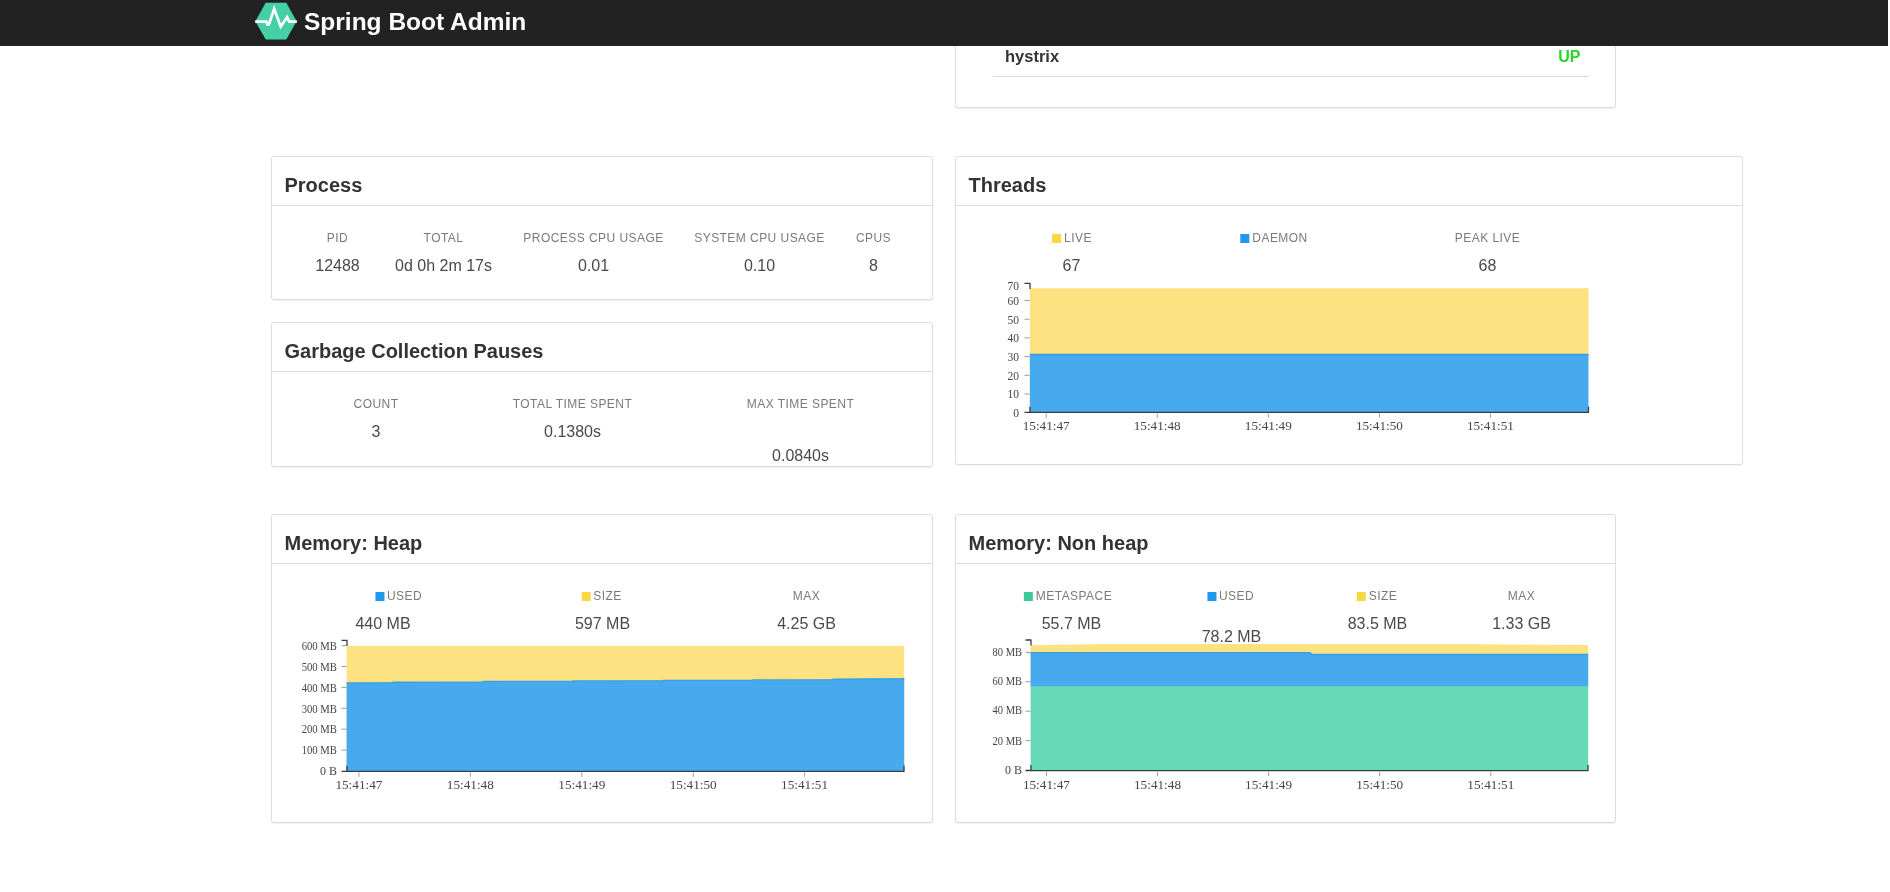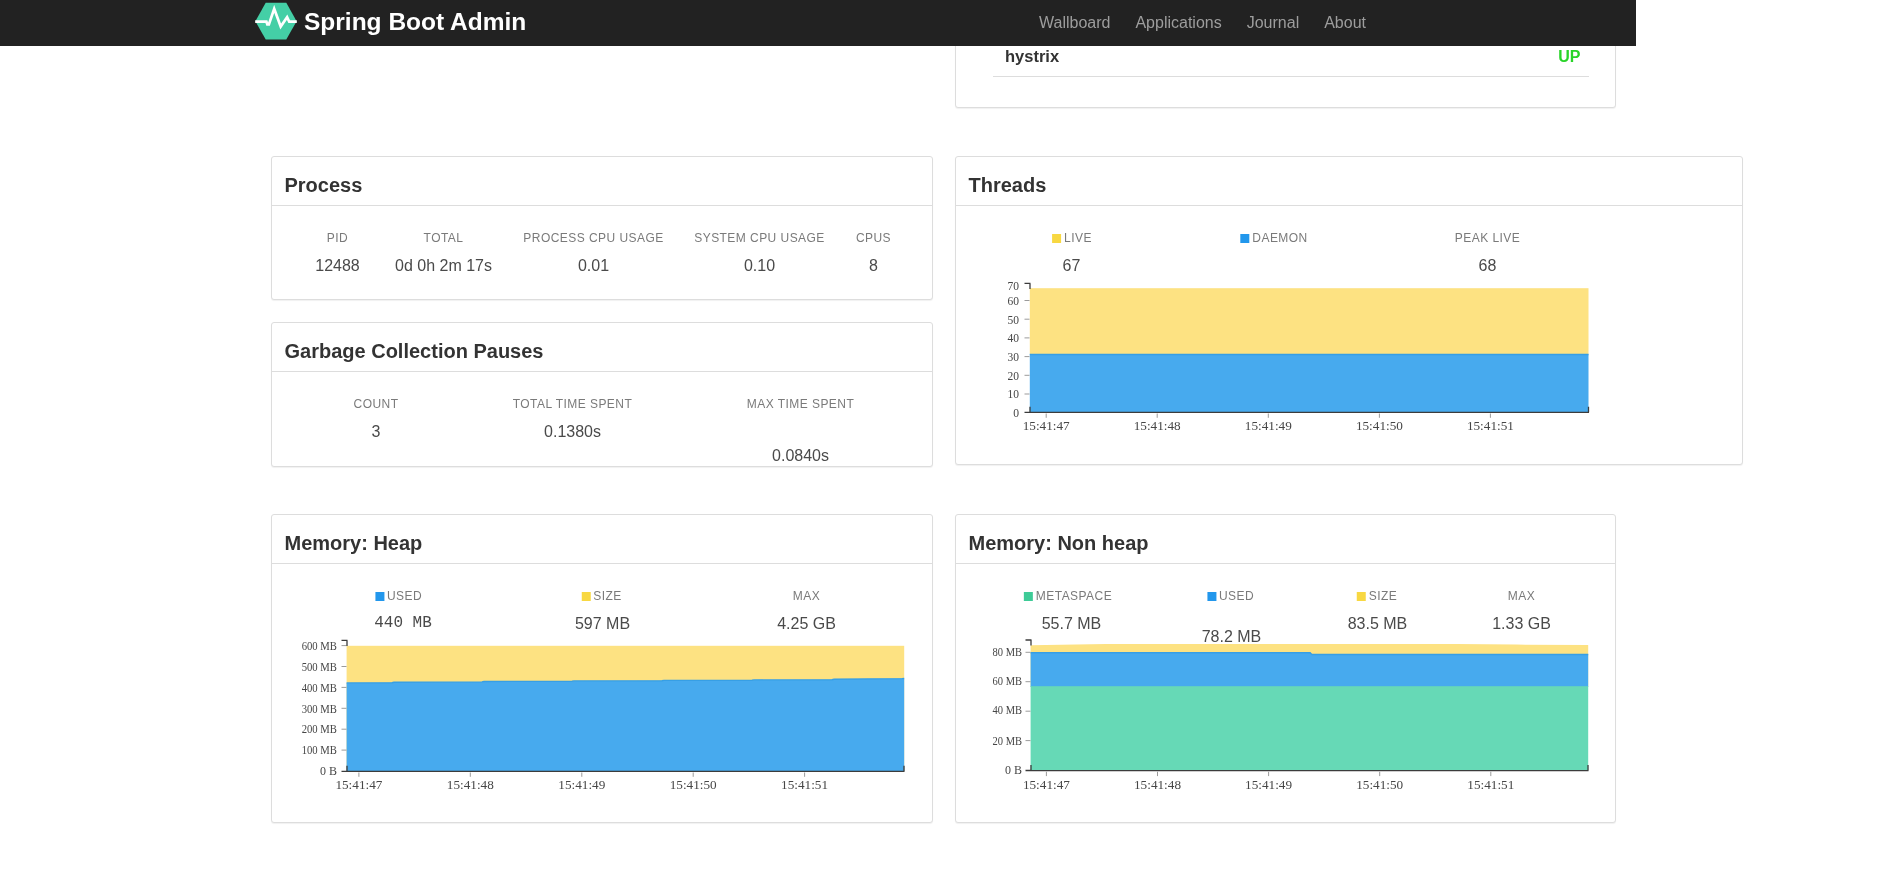--- a/index.html
+++ b/index.html
@@ -1,17 +1,17 @@
 <!DOCTYPE html>
 <html><head>
 <meta charset="utf-8">
 <style>
 html,body{margin:0;padding:0;width:1890px;height:892px;overflow:hidden;background:#fff;
   font-family:"Liberation Sans",sans-serif;}
-.navbar{position:absolute;left:0;top:0;width:1636px;height:46px;background:#222;z-index:10;}
+.navbar{position:absolute;left:0;top:0;width:1888px;height:46px;background:#222;z-index:10;}
 .brand{position:absolute;left:304px;top:0;height:46px;line-height:44px;color:#fff;
   font-size:24.5px;font-weight:bold;}
 .logo{position:absolute;left:254px;top:2px;}
 .navlinks{position:absolute;right:270px;top:0;height:46px;display:flex;align-items:center;
   column-gap:25px;color:#9d9d9d;font-size:16px;}
 .card{position:absolute;background:#fff;border:1px solid #ddd;border-radius:3px;
   box-shadow:0 1px 1px rgba(0,0,0,.06);box-sizing:border-box;}
 .chead{position:absolute;left:0;top:0;right:0;height:48px;border-bottom:1px solid #ddd;}
 .ctitle{position:absolute;left:12.5px;top:17px;font-size:20px;font-weight:bold;color:#333;}
 .lbl{position:absolute;transform:translateX(-50%);white-space:nowrap;font-size:12px;
@@ -30,26 +30,20 @@
   <div style="position:absolute;right:34.5px;top:109px;font-size:16px;font-weight:bold;color:#28d428;">UP</div>
   <div style="position:absolute;left:37px;right:26px;top:137px;height:1px;background:#ddd;"></div>
 </div>
 
 <div class="navbar">
   <svg class="logo" width="44" height="40" viewBox="0 0 44 40">
     <polygon points="1.4,19.2 11.7,0.8 32.3,0.8 42.6,19.2 32.3,37.6 11.7,37.6" fill="#44cfa6"></polygon>
     <polyline points="1.2,19.6 12.4,19.6 13.3,22.5 14.9,22.5 20.2,6.9 26.7,24.5 33.1,15.2 35.2,19.6 42.8,19.6" fill="none" stroke="#fff" stroke-width="2.7"></polyline>
   </svg>
   <div class="brand">Spring Boot Admin</div>
-  <div class="navlinks">
-      <span>Wallboard</span>
-      <span>Applications</span>
-      <span>Journal</span>
-      <span>About</span>
-    </div>
 </div>
 
 <div class="card" style="left:271px;top:156px;width:662px;height:144px;">
   <div class="chead"></div>
     <div class="ctitle">Process</div>
   <span class="lbl" style="left:65.5px;">PID</span>
   <span class="lbl" style="left:171.5px;">TOTAL</span>
   <span class="lbl" style="left:321.5px;">PROCESS CPU USAGE</span>
   <span class="lbl" style="left:487.5px;">SYSTEM CPU USAGE</span>
   <span class="lbl" style="left:601.5px;">CPUS</span>
@@ -102,21 +96,21 @@
     <text class="ax" x="534.4" y="272.7" text-anchor="middle" textLength="47" lengthAdjust="spacingAndGlyphs">15:41:51</text>
   </svg>
 </div>
 
 <div class="card" style="left:271px;top:514px;width:662px;height:309px;">
   <div class="chead"></div>
     <div class="ctitle">Memory: Heap</div>
   <span class="lbl" style="left:126.5px;"><span class="sw" style="background:#2297ec;"></span>USED</span>
   <span class="lbl" style="left:329.5px;"><span class="sw" style="background:#f8d842;"></span>SIZE</span>
   <span class="lbl" style="left:534.5px;">MAX</span>
-  <span class="val" style="left:131px;font-family:Liberation Mono, monospace;">440 MB</span>
+  <span class="val" style="left:111px;">440 MB</span>
   <span class="val" style="left:330.5px;">597 MB</span>
   <span class="val" style="left:534.5px;">4.25 GB</span>
   <svg class="chart" width="662" height="309" viewBox="0 0 662 309">
     <rect x="74.6" y="130.8" width="557.6" height="125.5" fill="#fde282"></rect>
     <polygon fill="#47aaee" points="74.6,167.9 120,167.7 122,167.3 210,166.9 212,166.5 300,166.2 302,165.9 390,165.8 392,165.4 480,165.2 482,164.9 560,164.7 562,164.3 630,163.6 632.2,163.5 632.2,256.3 74.6,256.3"></polygon>
       <polyline fill="none" stroke="#379fe5" stroke-width="1.4" points="74.6,167.9 120,167.7 122,167.3 210,166.9 212,166.5 300,166.2 302,165.9 390,165.8 392,165.4 480,165.2 482,164.9 560,164.7 562,164.3 630,163.6 632.2,163.5"></polyline>
     <path d="M69.5 151.5H74.5M69.5 172.4H74.5M69.5 193.3H74.5M69.5 214.2H74.5M69.5 235.1H74.5M69.5 130.6H74.5" stroke="#9b9b9b" stroke-width="1"></path>
     <path d="M86.9 257.5V261.8M198.3 257.5V261.8M309.8 257.5V261.8M421.2 257.5V261.8M532.6 257.5V261.8" stroke="#9b9b9b" stroke-width="1"></path>
     <path d="M69.5 125.4H75.5M75 125.4V131M69.5 256.3H632.5M75 256.3V250.8M632 256.3V250.8" stroke="#3c3c3c" stroke-width="1.3" fill="none"></path>
     <text class="ax" x="65" y="134.8" text-anchor="end" textLength="35.3" lengthAdjust="spacingAndGlyphs">600 MB</text>

